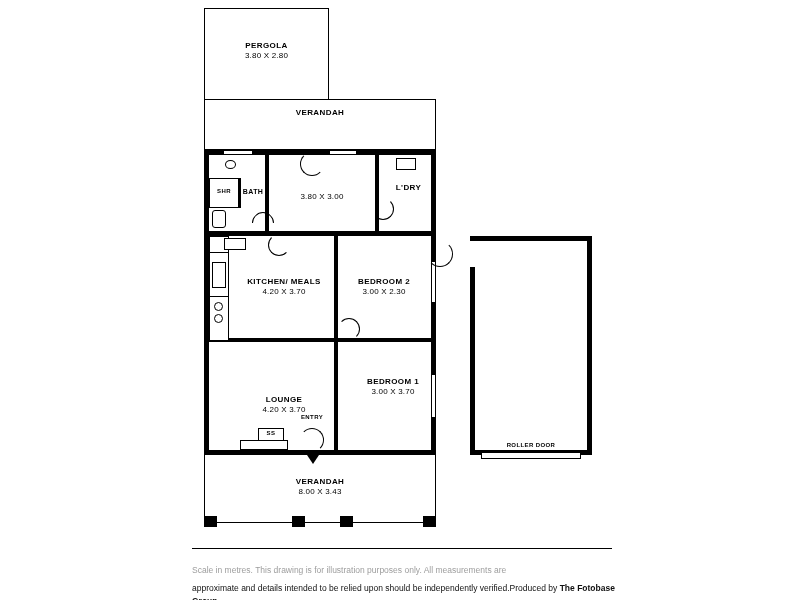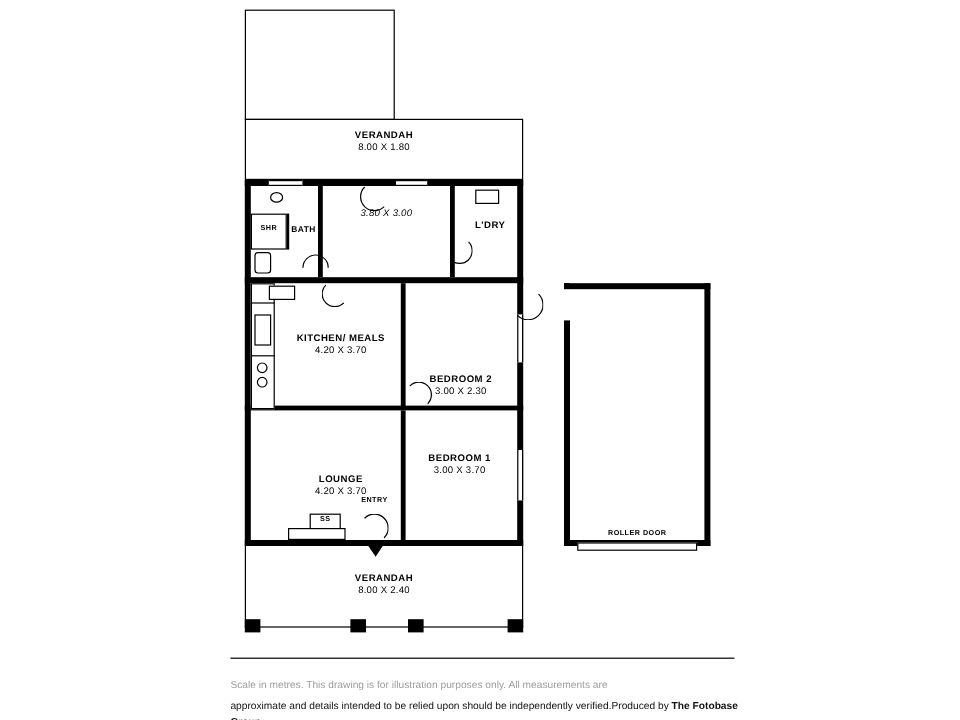--- a/index.html
+++ b/index.html
@@ -33,25 +33,28 @@
   .footer-text{position:absolute;font-size:8.5px;line-height:1.5;color:#111;}
   .footer-text b{font-weight:bold;}
   .faded{color:#4a4a4a;opacity:.55;}
 </style>
 </head>
 <body>
 
 <div id="plan">
 
   <div class="box" style="left:204px;top:8px;width:125px;height:92px;border:1px solid #000;"></div>
+  <div class="label t8" style="left:204px;top:41px;width:125px;">
+    <div class="name">PERGOLA</div>
+    <div class="dim">3.80 X 2.80</div>
+  </div>
 
   <div class="box" style="left:204px;top:99px;width:232px;height:51px;border:1px solid #000;"></div>
   <div class="label t8" style="left:204px;top:108px;width:232px;">
     <div class="name">VERANDAH</div>
-    <div class="dim">8.00 X 1.80</div>
   </div>
 
   <div class="wall" style="left:204px;top:150px;width:232px;height:5px;"></div>
   <div class="wall" style="left:204px;top:150px;width:5px;height:305px;"></div>
   <div class="wall" style="left:431px;top:150px;width:5px;height:305px;"></div>
   <div class="wall" style="left:204px;top:450px;width:232px;height:5px;"></div>
 
   <div class="box" style="left:224px;top:150px;width:28px;height:5px;background:#fff;border-top:1px solid #000;border-bottom:1px solid #000;"></div>
   <div class="box" style="left:330px;top:150px;width:26px;height:5px;background:#fff;border-top:1px solid #000;border-bottom:1px solid #000;"></div>
 
@@ -68,21 +71,21 @@
 
   <div class="wall" style="left:239px;top:178px;width:2px;height:30px;"></div>
   <div class="label t7" style="left:240px;top:188px;width:26px;">
     <div class="name">BATH</div>
   </div>
 
   <div class="fix" style="left:212px;top:210px;width:14px;height:18px;border-radius:3px;"></div>
 
   <div class="fix fixr" style="left:225px;top:160px;width:11px;height:9px;"></div>
 
-  <div class="label t8" style="left:272px;top:173px;width:100px;font-style:italic;">
+  <div class="label t8" style="left:272px;top:192px;width:100px;">
     <div class="dim">3.80 X 3.00</div>
   </div>
 
   <div class="label t8" style="left:379px;top:183px;width:59px;">
     <div class="name">L'DRY</div>
   </div>
   <div class="fix" style="left:396px;top:158px;width:20px;height:12px;"></div>
 
   <div class="arc" style="left:252px;top:212px;width:22px;height:22px;border-color:#000;border-right-color:transparent;border-bottom-color:transparent;transform:rotate(45deg);"></div>
   <div class="arc" style="left:300px;top:152px;width:24px;height:24px;border-color:#000;border-top-color:transparent;border-right-color:transparent;"></div>
@@ -98,37 +101,37 @@
   <div class="thin" style="left:209px;top:296px;width:20px;height:1px;"></div>
   <div class="fix fixr" style="left:214px;top:302px;width:9px;height:9px;"></div>
   <div class="fix fixr" style="left:214px;top:314px;width:9px;height:9px;"></div>
   <div class="fix" style="left:224px;top:238px;width:22px;height:12px;"></div>
 
   <div class="label t8" style="left:236px;top:277px;width:96px;">
     <div class="name">KITCHEN/ MEALS</div>
     <div class="dim">4.20 X 3.70</div>
   </div>
 
-  <div class="label t8" style="left:338px;top:277px;width:92px;margin-top:34px;">
+  <div class="label t8" style="left:338px;top:277px;width:92px;">
     <div class="name">BEDROOM 2</div>
     <div class="dim">3.00 X 2.30</div>
   </div>
 
   <div class="box" style="left:431px;top:262px;width:5px;height:40px;background:#fff;border-left:1px solid #000;border-right:1px solid #000;"></div>
   <div class="arc" style="left:268px;top:234px;width:22px;height:22px;border-color:#000;border-top-color:transparent;border-right-color:transparent;"></div>
   <div class="arc" style="left:338px;top:318px;width:22px;height:22px;border-color:#000;border-bottom-color:transparent;border-left-color:transparent;"></div>
 
   <div class="wall" style="left:334px;top:342px;width:4px;height:108px;"></div>
 
   <div class="label t8" style="left:236px;top:395px;width:96px;">
     <div class="name">LOUNGE</div>
     <div class="dim">4.20 X 3.70</div>
   </div>
 
-  <div class="label t8" style="left:338px;top:377px;width:90px;">
+  <div class="label t8" style="left:348px;top:377px;width:90px;">
     <div class="name">BEDROOM 1</div>
     <div class="dim">3.00 X 3.70</div>
   </div>
 
   <div class="label t6" style="left:290px;top:414px;width:44px;">
     <div class="name">ENTRY</div>
   </div>
 
   <div class="fix" style="left:258px;top:428px;width:26px;height:14px;"></div>
   <div class="label t6" style="left:258px;top:430px;width:26px;">
@@ -140,21 +143,21 @@
   <div class="box" style="left:307px;top:455px;width:0;height:0;border-left:6px solid transparent;border-right:6px solid transparent;border-top:9px solid #000;"></div>
 
   <div class="box" style="left:431px;top:375px;width:5px;height:42px;background:#fff;border-left:1px solid #000;border-right:1px solid #000;"></div>
 
   <div class="thin" style="left:204px;top:455px;width:1px;height:68px;"></div>
   <div class="thin" style="left:435px;top:455px;width:1px;height:68px;"></div>
   <div class="thin" style="left:204px;top:522px;width:232px;height:1px;"></div>
 
   <div class="label t8" style="left:204px;top:477px;width:232px;">
     <div class="name">VERANDAH</div>
-    <div class="dim">8.00 X 2.40</div>
+    <div class="dim">8.00 X 3.43</div>
   </div>
 
   <div class="wall" style="left:204px;top:516px;width:13px;height:11px;"></div>
   <div class="wall" style="left:292px;top:516px;width:13px;height:11px;"></div>
   <div class="wall" style="left:340px;top:516px;width:13px;height:11px;"></div>
   <div class="wall" style="left:423px;top:516px;width:13px;height:11px;"></div>
 
   <div class="wall" style="left:470px;top:236px;width:122px;height:5px;"></div>
   <div class="wall" style="left:470px;top:236px;width:5px;height:219px;"></div>
   <div class="wall" style="left:587px;top:236px;width:5px;height:219px;"></div>

